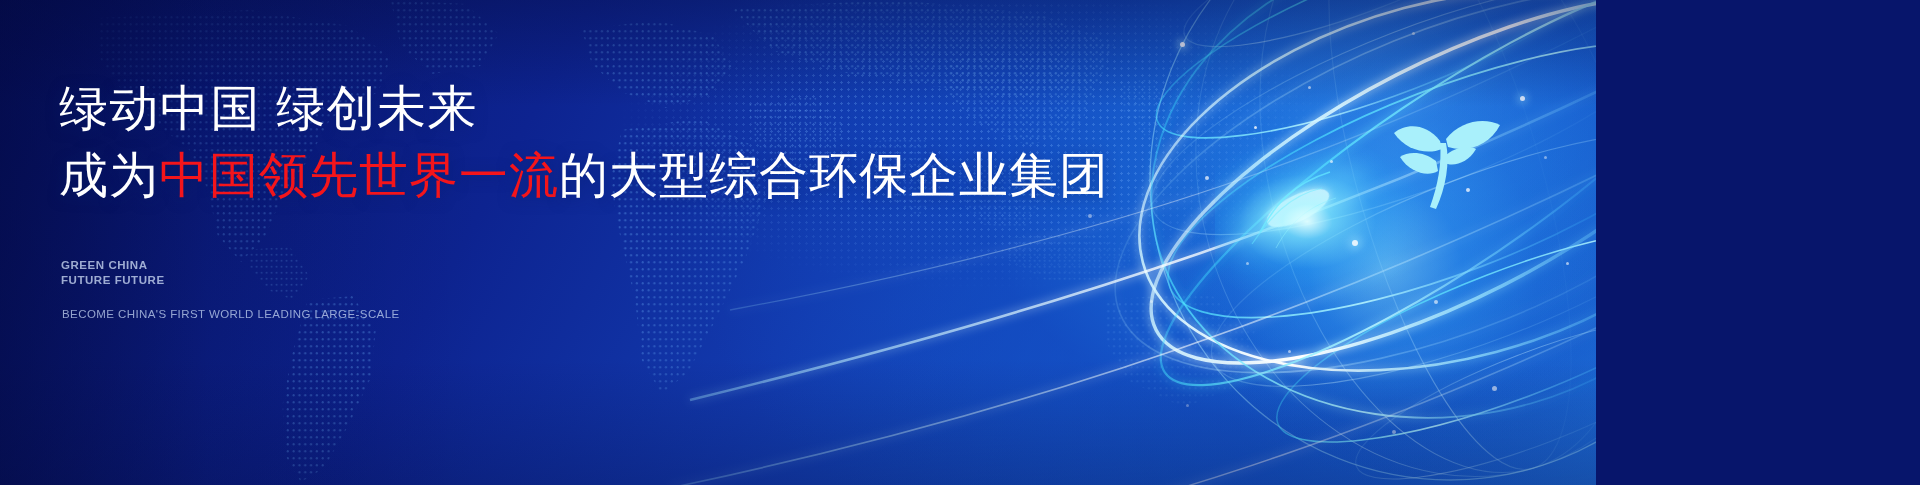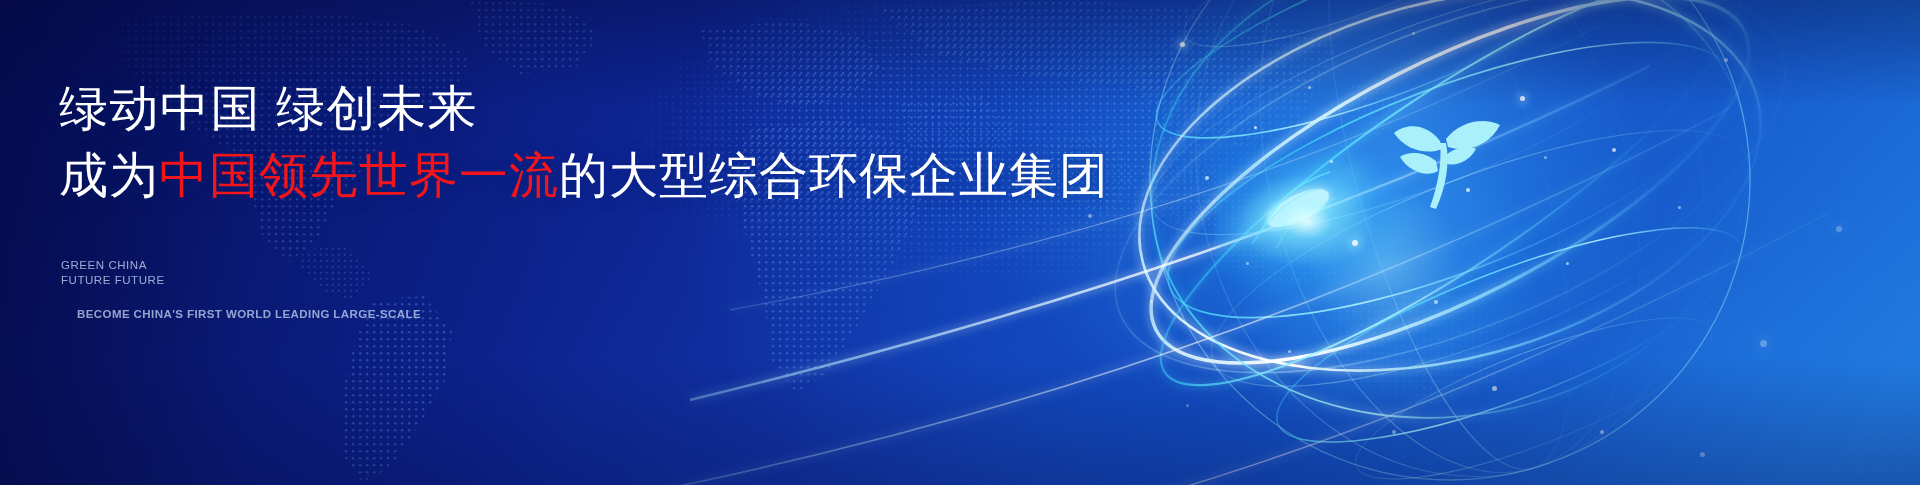--- a/index.html
+++ b/index.html
@@ -5,21 +5,21 @@
   * { margin:0; padding:0; box-sizing:border-box; }
   html, body {
     width:1920px; height:485px;
     overflow:hidden;
     background:#07156b;
     font-family:"Liberation Sans", sans-serif;
   }
 
   #banner {
     position:relative;
-    width:1920px; height:485px;
+    width:1596px; height:485px;
     overflow:hidden;
     background:
       radial-gradient(ellipse 900px 620px at 1320px 190px, rgba(30,120,225,0.95) 0%, rgba(18,76,195,0.55) 38%, rgba(10,40,150,0.0) 72%),
       radial-gradient(ellipse 1100px 700px at 1700px 330px, rgba(40,140,235,0.60) 0%, rgba(20,80,200,0.25) 45%, rgba(8,30,130,0) 75%),
       linear-gradient(118deg, #051063 0%, #0a1a79 16%, #0d2390 32%, #123aae 52%, #1552c4 70%, #1a6bd8 86%, #2279dd 100%);
   }
 
   
   .worldmap {
     position:absolute; inset:0;
@@ -106,32 +106,32 @@
     letter-spacing:1.5px;
     text-shadow:0 2px 14px rgba(0,30,110,0.55);
   }
   .hl-line.l2 { letter-spacing:1px;margin-top:11px; }
   .hl-red { color:#f4151b; }
 
   .sub-en {
     position:absolute;
     left:2px; top:258px;
     font-size:11.5px;
-    font-weight:400;
+    font-weight:700;
     line-height:14.5px;
     letter-spacing:0.55px;
     color:rgba(206,221,246,0.76);
     white-space:nowrap;
   }
 
   .desc-en {
     position:absolute;
-    left:18px; top:307px;
+    left:3px; top:307px;
     font-size:11.5px;
-    font-weight:700;
+    font-weight:400;
     line-height:14.5px;
     letter-spacing:0.42px;
     color:rgba(203,219,246,0.72);
     white-space:nowrap;
   }
 </style>
 </head>
 <body>
 
 <div id="banner">

